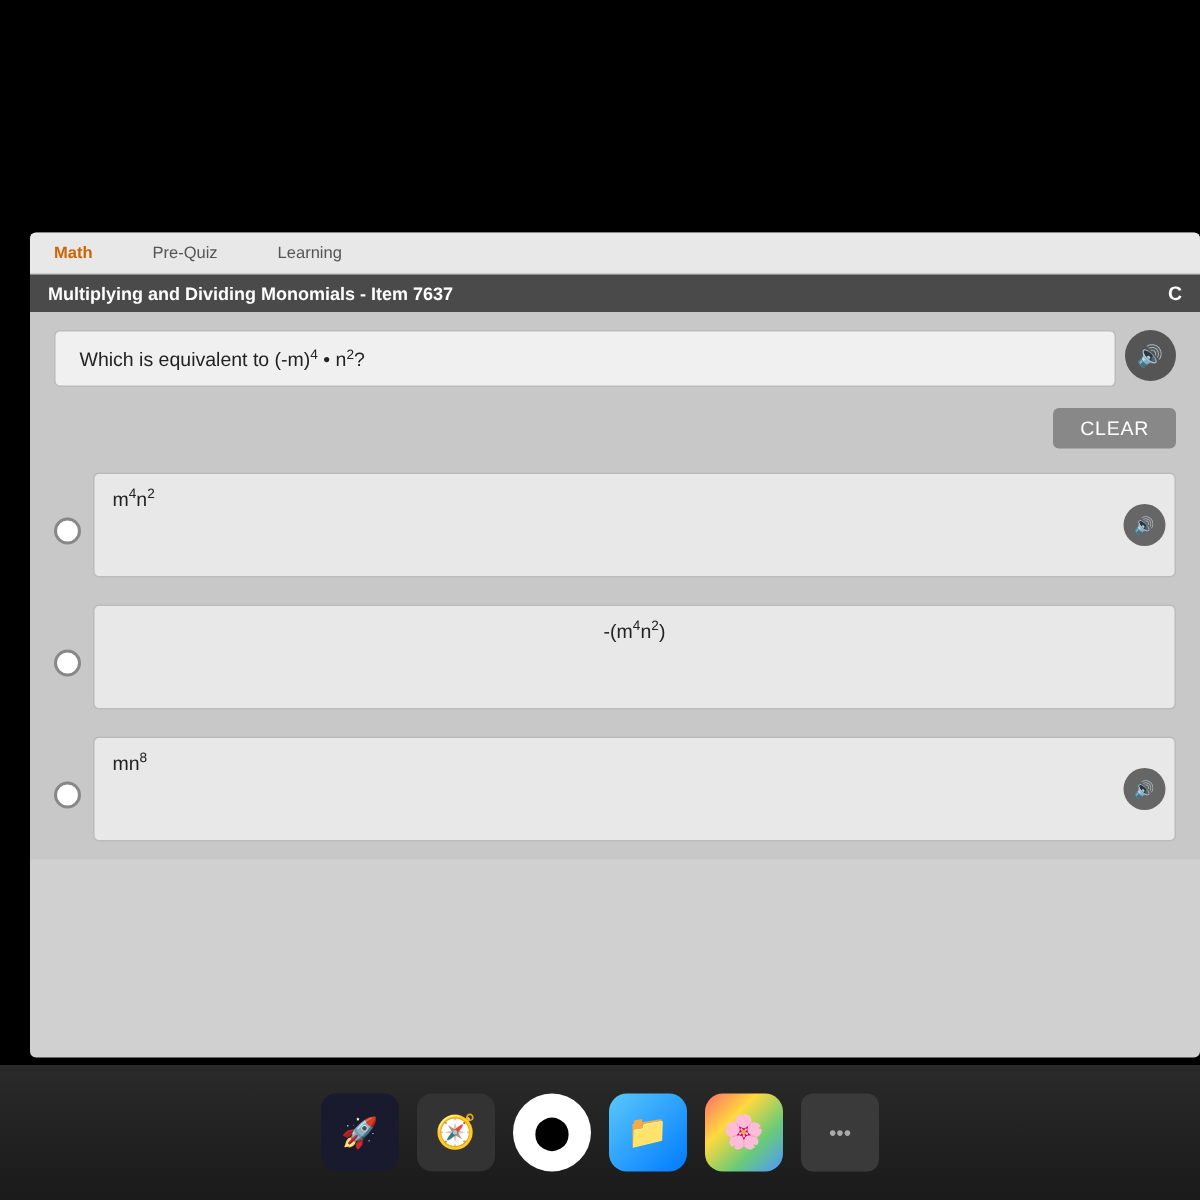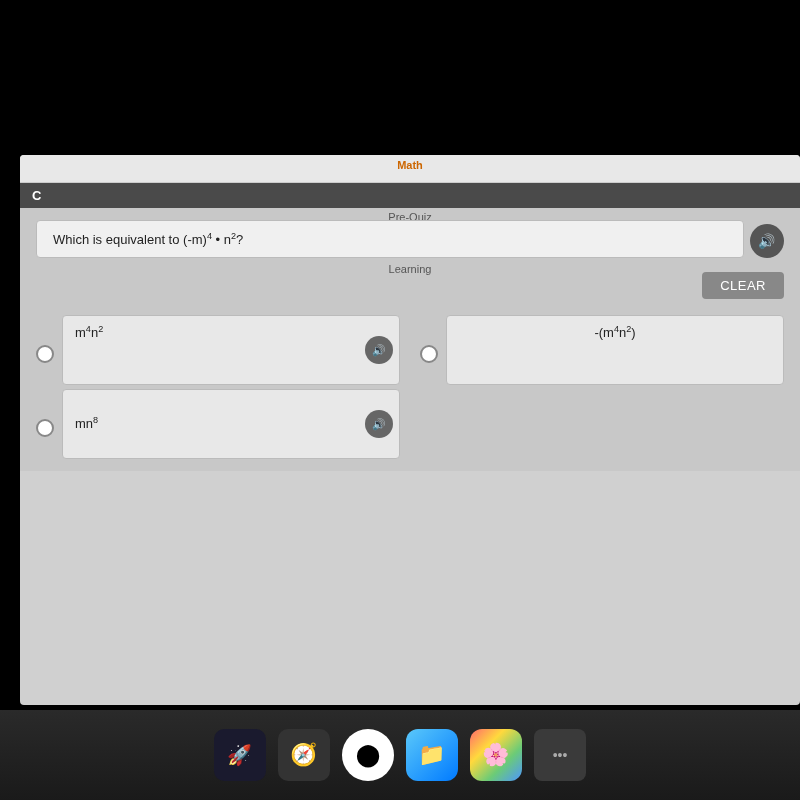--- a/index.html
+++ b/index.html
@@ -25,21 +25,20 @@
     }
 
     .nav-bar {
       background: #e8e8e8;
       display: flex;
       align-items: center;
       padding: 4px 16px;
       gap: 40px;
       border-bottom: 1px solid #ccc;
       height: 28px;
-      flex-direction: column;
     }
 
     .nav-link {
       font-size: 11px;
       color: #555;
       cursor: pointer;
     }
 
     .nav-link.math {
       color: #cc6600;
@@ -58,21 +57,21 @@
     }
 
     .content-area {
       background: #c8c8c8;
       padding: 12px 16px;
       flex: 1;
     }
 
     .question-row {
       display: flex;
-      align-items: flex-end;
+      align-items: flex-start;
       margin-bottom: 14px;
       gap: 6px;
     }
 
     .question-box {
       background: #f0f0f0;
       border: 1px solid #bbb;
       border-radius: 4px;
       padding: 10px 16px;
       font-size: 13px;
@@ -109,22 +108,22 @@
       border-radius: 4px;
       padding: 6px 18px;
       font-size: 13px;
       font-weight: normal;
       cursor: pointer;
       letter-spacing: 0.5px;
     }
 
     .answers-grid {
       display: grid;
-      grid-template-columns: 1fr 1fr;
-      gap: 4px 20px;
+      grid-template-columns: 1fr;
+      gap: 18px 20px;
     }
 
     .answer-item {
       display: flex;
       align-items: flex-start;
       gap: 8px;
     }
 
     .radio-circle {
       width: 18px;
@@ -211,20 +210,21 @@
 
 <div class="screen">
 
   <div class="nav-bar">
     <span class="nav-link math">Math</span>
     <span class="nav-link">Pre-Quiz</span>
     <span class="nav-link">Learning</span>
   </div>
 
   <div class="title-bar">
+    <span>Multiplying and Dividing Monomials - Item 7637</span>
     <span class="title-c">C</span>
   </div>
 
   <div class="content-area">
 
     <div class="question-row">
       <div class="question-box">
         Which is equivalent to (-m)<sup>4</sup> • n<sup>2</sup>?
       </div>
       <button class="speaker-btn">
@@ -250,21 +250,21 @@
 
       <div class="answer-item">
         <div class="radio-circle"></div>
         <div class="answer-box" style="flex:1;justify-content:center;">
           <span>-(m<sup>4</sup>n<sup>2</sup>)</span>
         </div>
       </div>
 
       <div class="answer-item">
         <div class="radio-circle"></div>
-        <div class="answer-box" style="flex:1; position:relative;align-items:center;">
+        <div class="answer-box" style="flex:1; position:relative;">
           <span>mn<sup>8</sup></span>
           <button class="answer-speaker" style="position:absolute; right:6px; top:50%; transform:translateY(-50%);">
             <span>🔊</span>
           </button>
         </div>
       </div>
 
 
     </div>
   </div>

